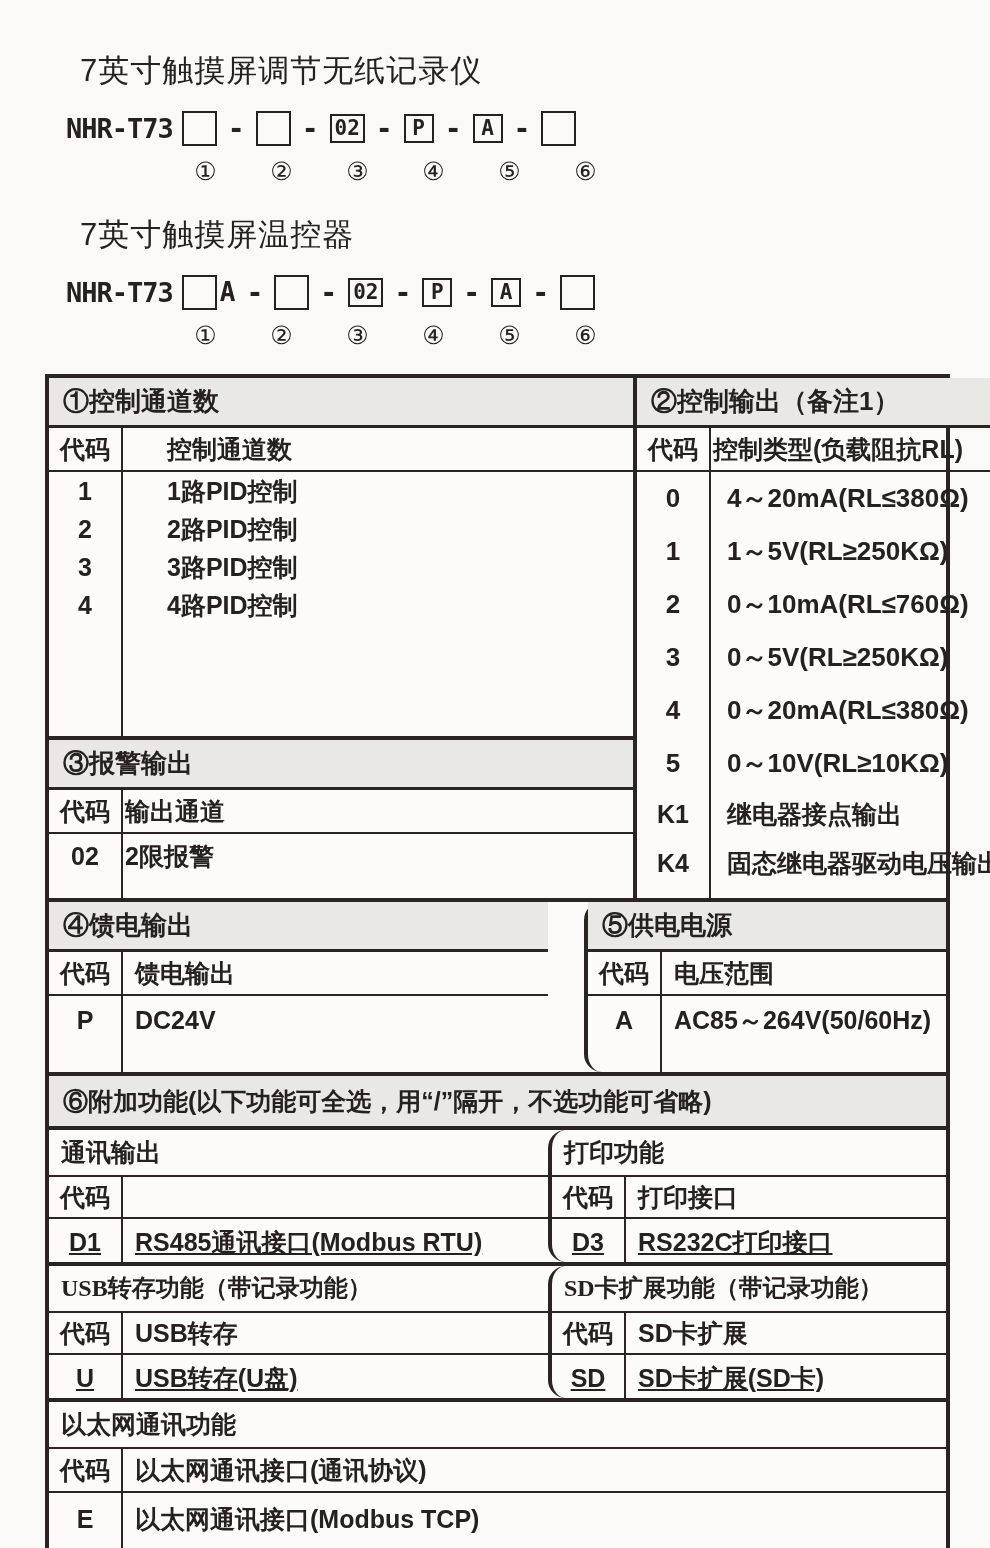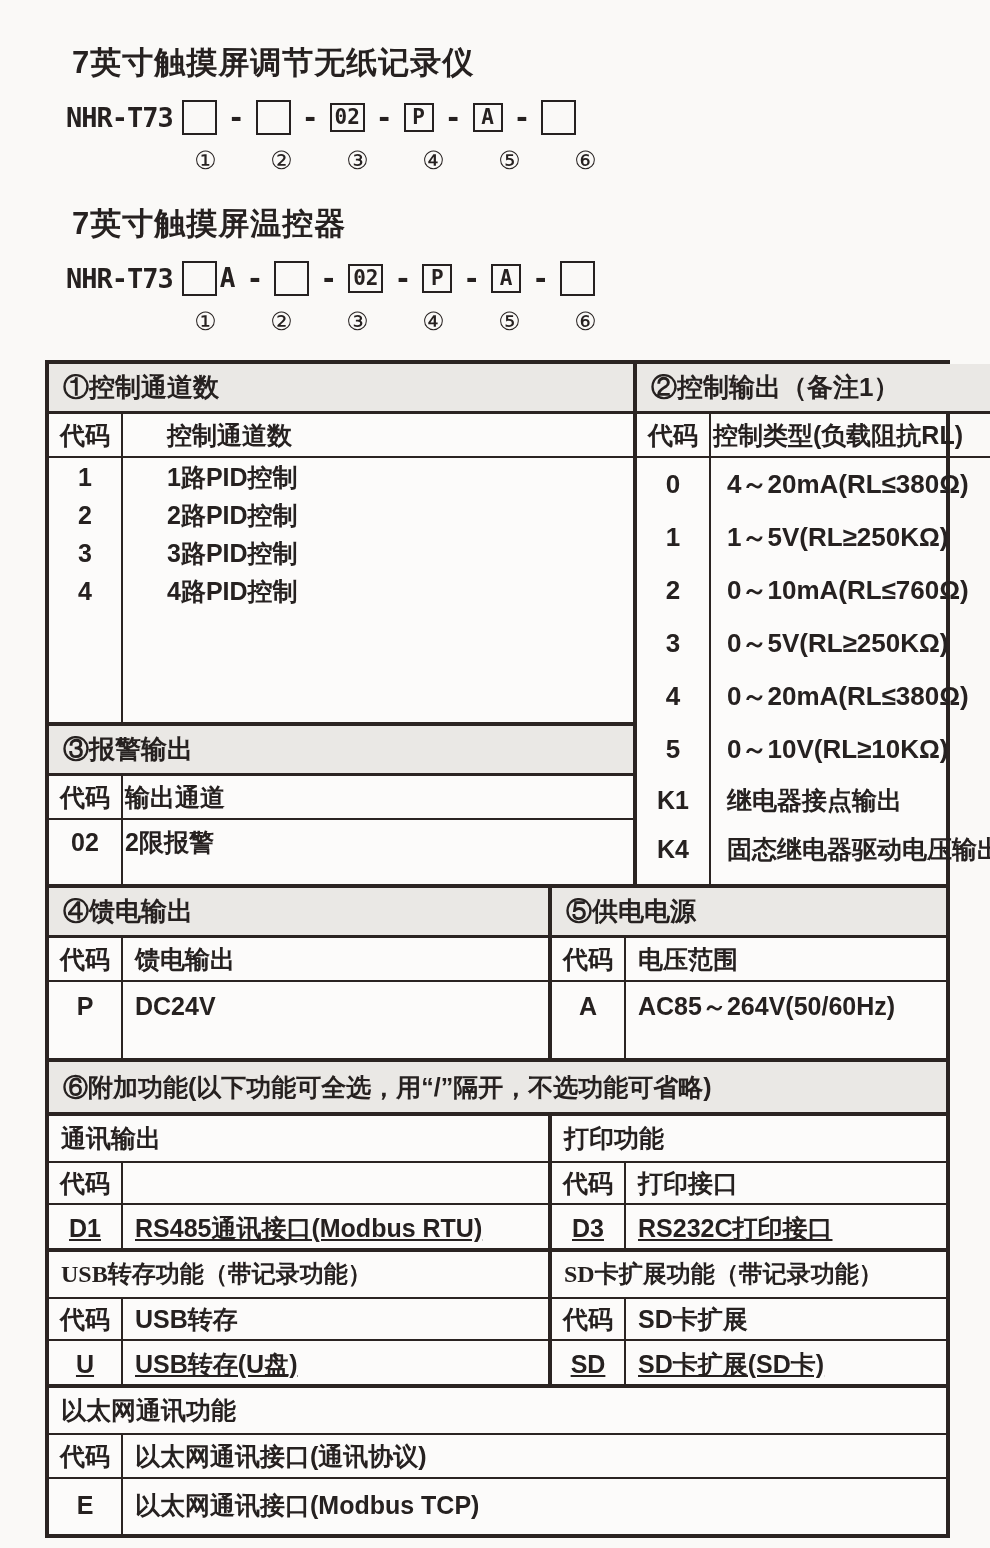--- a/index.html
+++ b/index.html
@@ -11,23 +11,23 @@
     font-family: "Liberation Sans", sans-serif;
     color: #262120;
     -webkit-font-smoothing: antialiased;
   }
   .sheet { padding-top: 34px; }
 
   
   .product { margin-left: 64px; }
   .product + .product { margin-top: 28px; }
   .ptitle {
-    margin: 8px;
+    margin: 16px;
     font-size: 31px;
-    font-weight: 700;
+    font-weight: 400;
     letter-spacing: 1px;
   }
   .model-row {
     display: flex;
     align-items: center;
     margin: 13px 0 0 2px;
     height: 40px;
   }
   .mprefix {
     font-family: "DejaVu Sans Mono", monospace;
@@ -140,22 +140,22 @@
   .rows-s1 .trow { height: 38px; }
   .rows-s2 { flex: 1; }
   .rows-s2 .trow { height: 53px; font-size: 26px; }
   .rows-s2 .trow.krow { height: 49px; font-size: 25px; }
   .rows-s2 .desc { padding-left: 18px; }
   .rows-s3 { flex: 1; }
   .rows-s3 .trow { height: 45px; }
 
   .block-duo { display: flex; border-top: 4px solid #2b2422; }
   .half { width: 499px; display: flex; flex-direction: column; flex: none; }
-  .half.rhalf { flex: 1; border-left: 4px solid #2b2422; width: auto; }
-  .block45 { height: 170px; }
+  .half.rhalf { flex: 1; border-left: 4px solid #2b2422; width: auto; border-radius: 18px; }
+  .block45 { height: 170px; gap: 36px; }
   .block45 .rows { flex: 1; }
   .block45 .trow { height: 48px; }
   .block45 .desc { padding-left: 14px; }
 
   .subband {
     height: 45px;
     line-height: 45px;
     font-weight: 700;
     font-size: 25px;
     padding-left: 12px;

